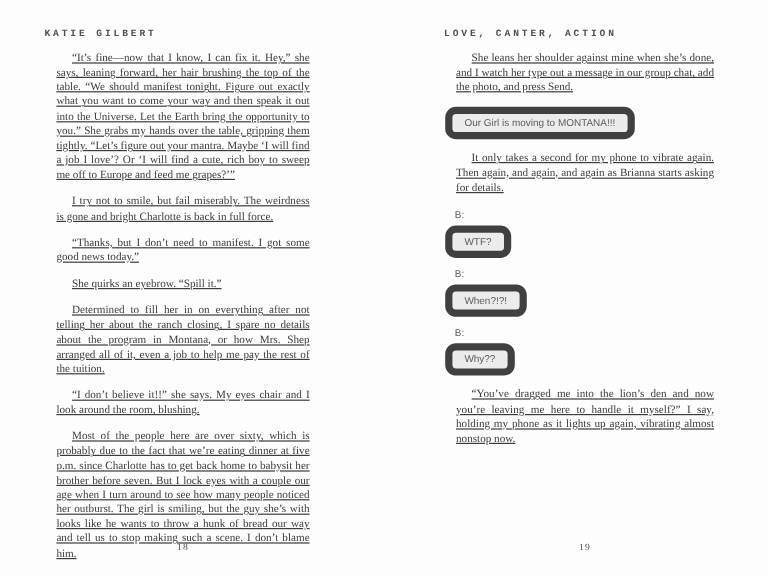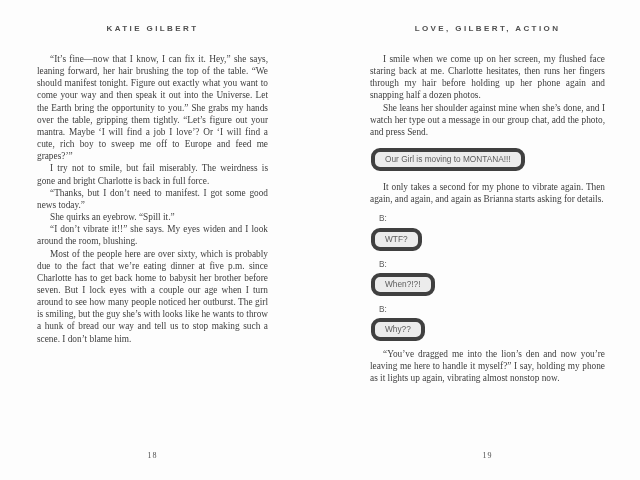--- a/index.html
+++ b/index.html
@@ -7,37 +7,36 @@
     width:640px; height:480px; overflow:hidden;
     background:#fdfdfd;
     font-family:"Liberation Serif", serif;
   }
   .spread { display:flex; width:640px; height:480px; }
   .page { position:relative; width:320px; height:480px; box-sizing:border-box; }
   .page.left  { padding:24px 52px 0 37px; }
   .page.right { padding:24px 35px 0 50px; }
 
   .running-header {
-    font-family:Liberation Sans, sans-serif;
+    font-family:Liberation Mono, monospace;
     font-size:8px; letter-spacing:2.4px; font-weight:bold;
-    color:#4f4f4f; text-align:center; white-space:nowrap;
-    margin-bottom:20px;
+    color:#4f4f4f; text-align:left; white-space:nowrap;
   }
   .body-text {
     font-family:"Liberation Serif", serif;
     font-size:9.3px; line-height:12.15px;
     text-align:justify; color:#3d3d3d;
   }
-  .para { margin:0; text-indent:13px; }
+  .para { margin:10px; text-indent:13px;text-decoration:underline; }
   .para em { font-style:italic; }
 
   .bubble {
     display:inline-block;
     background:#ececec;
-    border:4px solid #404040;
+    border:6px solid #404040;
     border-radius:9px;
     padding:2px 10px 3px 10px;
     font-family:"Liberation Sans", sans-serif;
     font-size:8.3px; line-height:10px; color:#5c5c5c;
     text-indent:0; text-align:left;
   }
   .announcement-wrap { margin:10px 0 10px 1px; text-indent:0; }
   .msg-group { margin:7px 0 7px 1px; text-indent:0; }
   .msg-sender {
     display:block;
@@ -62,30 +61,30 @@
 
 <div class="spread">
 
   <div class="page left">
     <div class="running-header">KATIE GILBERT</div>
     <div class="body-text">
       <p class="para">“It’s fine—now that I know, I can fix it. Hey,” she says, leaning forward, her hair brushing the top of the table. “We should manifest tonight. Figure out exactly what you want to come your way and then speak it out into the Universe. Let the Earth bring the opportunity to you.” She grabs my hands over the table, gripping them tightly. “Let’s figure out your mantra. Maybe ‘I will find a job I love’? Or ‘I will find a cute, rich boy to sweep me off to Europe and feed me grapes?’”</p>
       <p class="para">I try not to smile, but fail miserably. The weirdness is gone and bright Charlotte is back in full force.</p>
       <p class="para">“Thanks, but I don’t need to manifest. I got some good news today.”</p>
       <p class="para">She quirks an eyebrow. “Spill it.”</p>
-      <p class="para">“I don’t vibrate it!!” she says. My eyes widen and I look around the room, blushing.</p>
+      <p class="para">Determined to fill her in on everything after not telling her about the ranch closing, I spare no details about the program in Montana, or how Mrs. Shep arranged all of it, even a job to help me pay the rest of the tuition.</p>
+      <p class="para">“I don’t believe it!!” she says. My eyes chair and I look around the room, blushing.</p>
       <p class="para">Most of the people here are over sixty, which is probably due to the fact that we’re eating dinner at five p.m. since Charlotte has to get back home to babysit her brother before seven. But I lock eyes with a couple our age when I turn around to see how many people noticed her outburst. The girl is smiling, but the guy she’s with looks like he wants to throw a hunk of bread our way and tell us to stop making such a scene. I don’t blame him.</p>
     </div>
     <div class="page-number pn-left">18</div>
   </div>
 
   <div class="page right">
-    <div class="running-header">LOVE, GILBERT, ACTION</div>
+    <div class="running-header">LOVE, CANTER, ACTION</div>
     <div class="body-text">
-      <p class="para">I smile when we come up on her screen, my flushed face staring back at me. Charlotte hesitates, then runs her fingers through my hair before holding up her phone again and snapping half a dozen photos.</p>
       <p class="para">She leans her shoulder against mine when she’s done, and I watch her type out a message in our group chat, add the photo, and press Send.</p>
 
       <div class="announcement-wrap">
         <span class="bubble">Our Girl is moving to MONTANA!!!</span>
       </div>
 
       <p class="para">It only takes a second for my phone to vibrate again. Then again, and again, and again as Brianna starts asking for details.</p>
 
       <div class="msg-group">
         <span class="msg-sender">B:</span>

